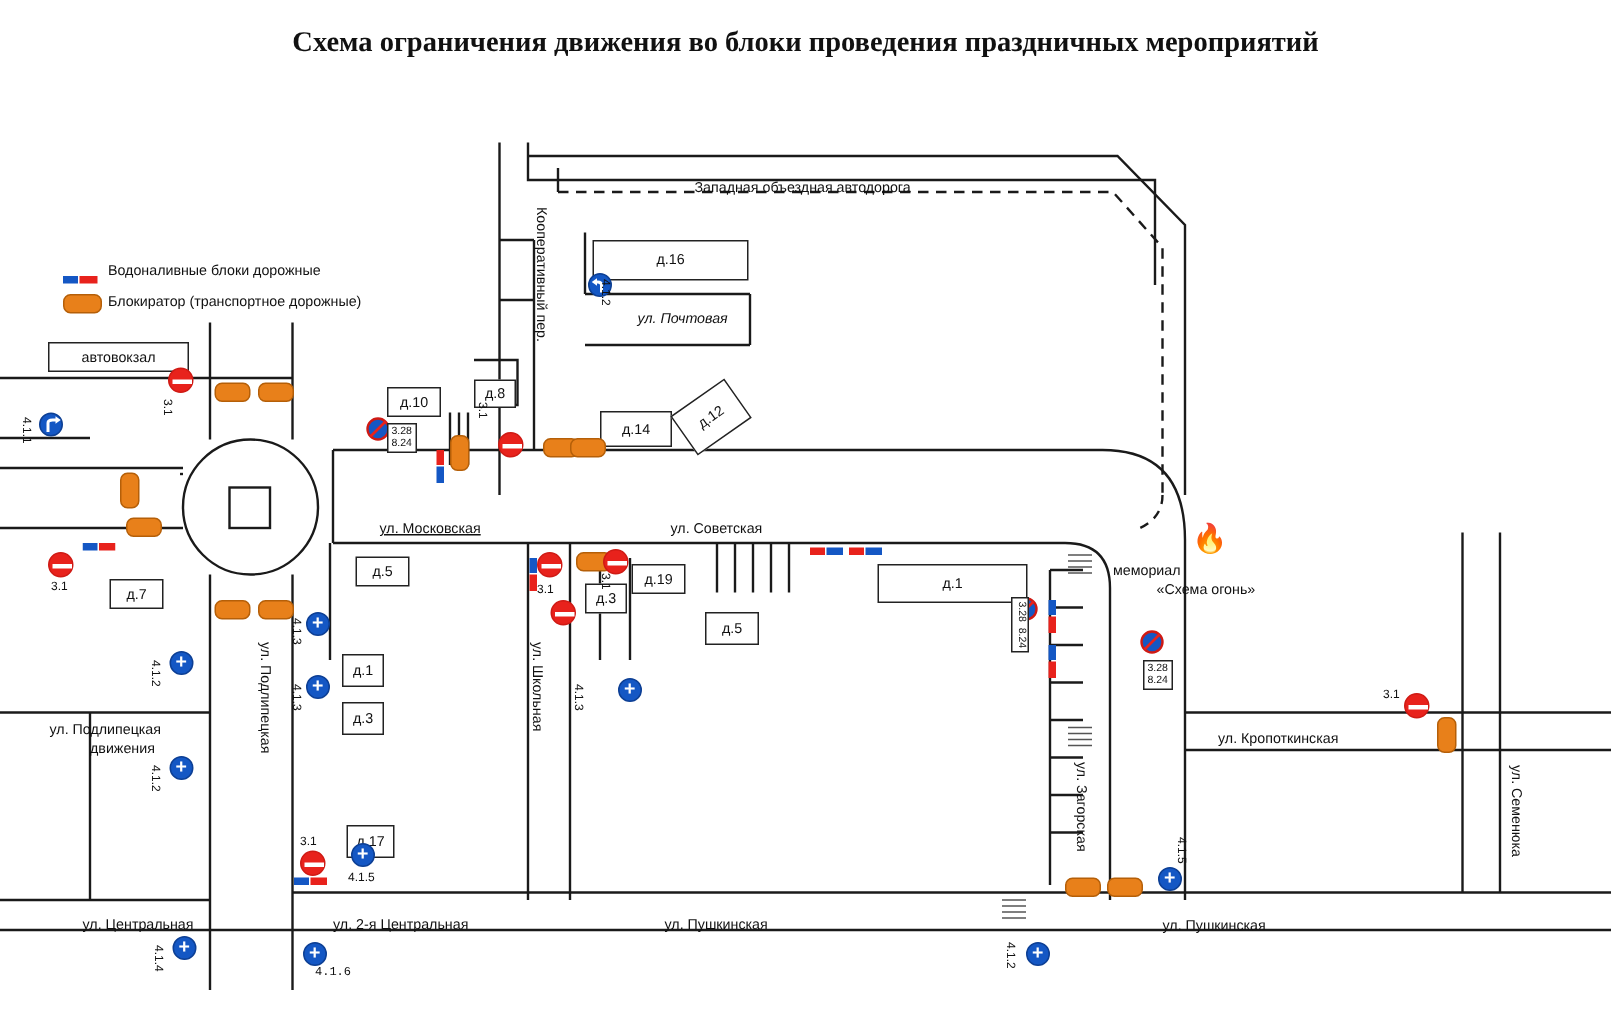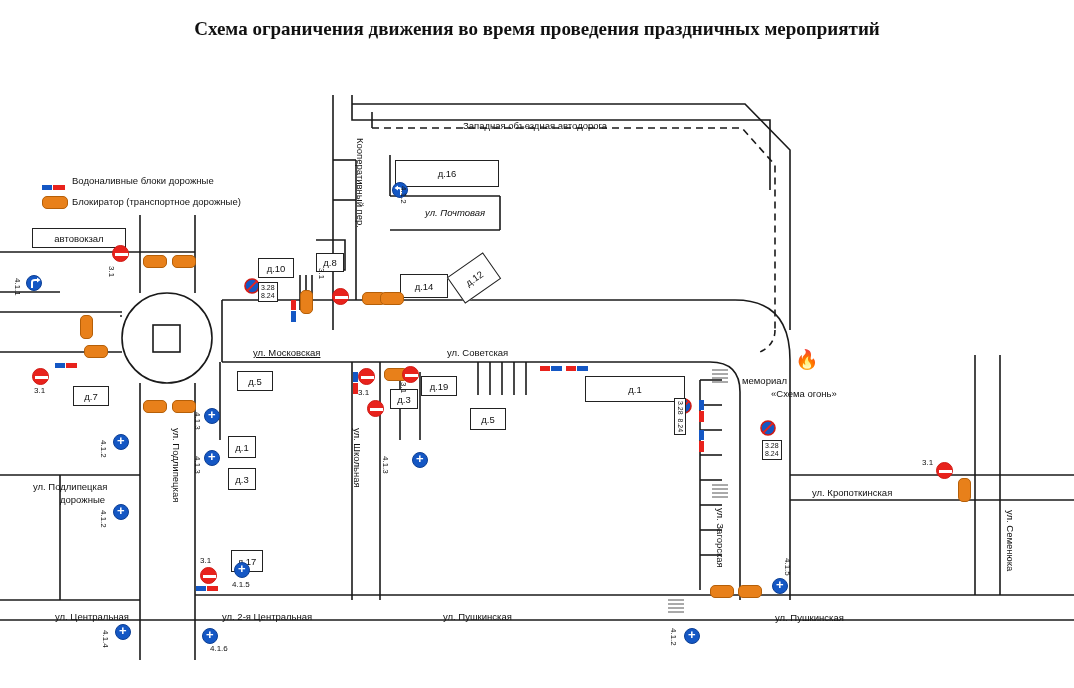--- a/index.html
+++ b/index.html
@@ -19,21 +19,21 @@
   .code{position:absolute;font-size:8px;color:#111;white-space:nowrap;}
   .codebox{position:absolute;font-size:7px;color:#111;border:1px solid #222;background:#fff;padding:1px 2px;line-height:1.15;text-align:center;white-space:nowrap;}
   .blk{position:absolute;background:#e8801a;border:1px solid #b55f08;border-radius:2px;}
   .wtr{position:absolute;}
   .flame{position:absolute;font-size:19px;line-height:1;}
   .bld{position:absolute;border:1px solid #222;background:#fff;font-size:9.5px;color:#111;display:flex;align-items:center;justify-content:center;}
 </style>
 </head>
 <body>
 
-<div class="title">Схема ограничения движения во время проведения праздничных мероприятий</div>
+<div class="title">Схема ограничения движения во блоки проведения праздничных мероприятий</div>
 
 <svg class="map" viewBox="0 0 1074 688">
   <g fill="none" stroke="#1a1a1a" stroke-width="1.6">
 
     <path d="M333 95 L333 330"></path>
     <path d="M352 95 L352 120 L770 120 L770 190"></path>
     <path d="M372 128 L372 112"></path>
     <path d="M333 95 L333 95"></path>
 
     <path d="M352 104 L745 104 L790 150 L790 330"></path>
@@ -156,21 +156,21 @@
 <div class="lbl" style="left:771px;top:388px;">«Схема огонь»</div>
 
 <div class="street" style="left:463px;top:120px;">Западная объездная автодорога</div>
 <div class="street vert" style="left:366px;top:138px;transform:rotate(90deg);">Кооперативный пер.</div>
 <div class="street" style="left:425px;top:207px;font-style:italic;">ул. Почтовая</div>
 <div class="street" style="left:253px;top:347px;text-decoration:underline;">ул. Московская</div>
 <div class="street" style="left:447px;top:347px;">ул. Советская</div>
 <div class="street vert" style="left:182px;top:428px;transform:rotate(90deg);">ул. Подлипецкая</div>
 <div class="street vert" style="left:363px;top:428px;transform:rotate(90deg);">ул. Школьная</div>
 <div class="street" style="left:33px;top:481px;">ул. Подлипецкая</div>
-<div class="street" style="left:60px;top:494px;">дорожные</div>
+<div class="street" style="left:60px;top:494px;">движения</div>
 <div class="street" style="left:812px;top:487px;">ул. Кропоткинская</div>
 <div class="street vert" style="left:1016px;top:510px;transform:rotate(90deg);">ул. Семенюка</div>
 <div class="street vert" style="left:726px;top:508px;transform:rotate(90deg);">ул. Загорская</div>
 <div class="street" style="left:55px;top:611px;">ул. Центральная</div>
 <div class="street" style="left:222px;top:611px;">ул. 2-я Центральная</div>
 <div class="street" style="left:443px;top:611px;">ул. Пушкинская</div>
 <div class="street" style="left:775px;top:612px;">ул. Пушкинская</div>
 
 <div class="blk" style="left:143px;top:255px;width=0;width:22px;height:11px;border-radius:5px;"></div>
 <div class="blk" style="left:172px;top:255px;width:22px;height:11px;border-radius:5px;"></div>
@@ -258,21 +258,21 @@
 <div class="sgn sgn-blue" style="left:113px;top:434px;"></div>
 <div class="code vert" style="left:108px;top:440px;transform:rotate(90deg);">4.1.2</div>
 
 <div class="sgn sgn-blue" style="left:113px;top:504px;"></div>
 <div class="code vert" style="left:108px;top:510px;transform:rotate(90deg);">4.1.2</div>
 
 <div class="sgn sgn-blue" style="left:115px;top:624px;"></div>
 <div class="code vert" style="left:110px;top:630px;transform:rotate(90deg);">4.1.4</div>
 
 <div class="sgn sgn-blue" style="left:202px;top:628px;"></div>
-<div class="code" style="left:210px;top:644px;">4.1.6</div>
+<div class="code" style="left:210px;top:644px;font-family:Liberation Mono, monospace;">4.1.6</div>
 
 <div class="sgn sgn-red" style="left:200px;top:567px;"></div>
 <div class="code" style="left:200px;top:556px;">3.1</div>
 
 <div class="sgn sgn-blue" style="left:234px;top:562px;"></div>
 <div class="code" style="left:232px;top:580px;">4.1.5</div>
 
 <div class="sgn sgn-red" style="left:358px;top:368px;"></div>
 <div class="code" style="left:358px;top:388px;">3.1</div>
 

